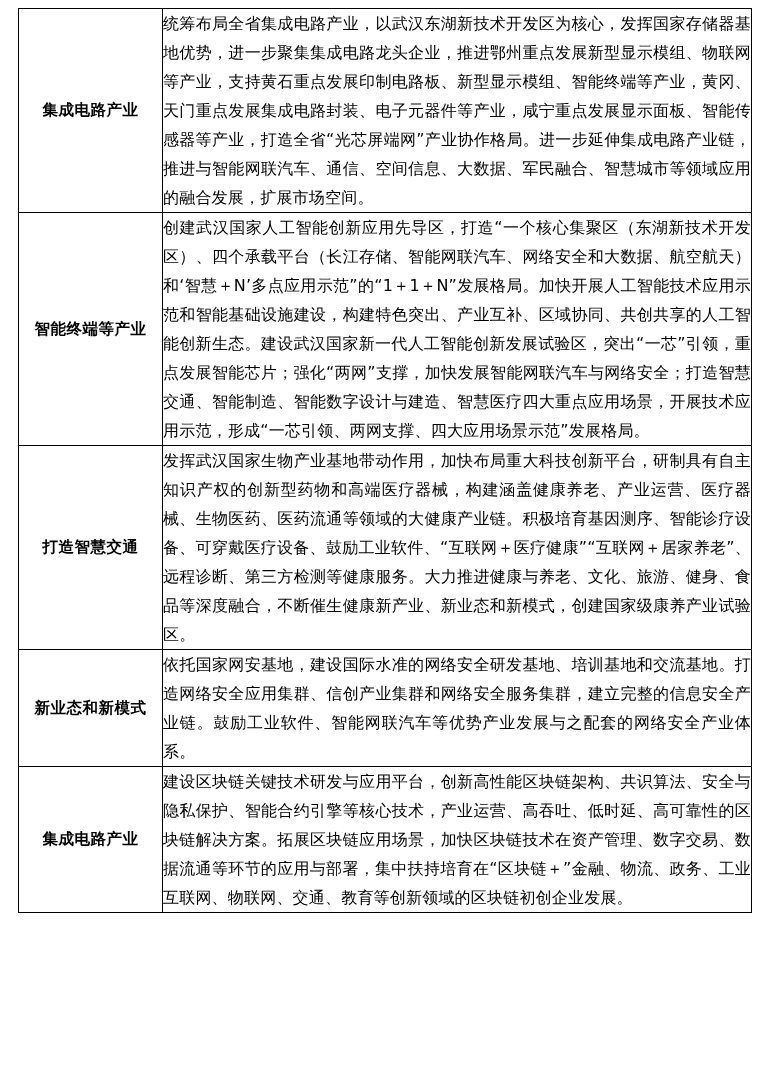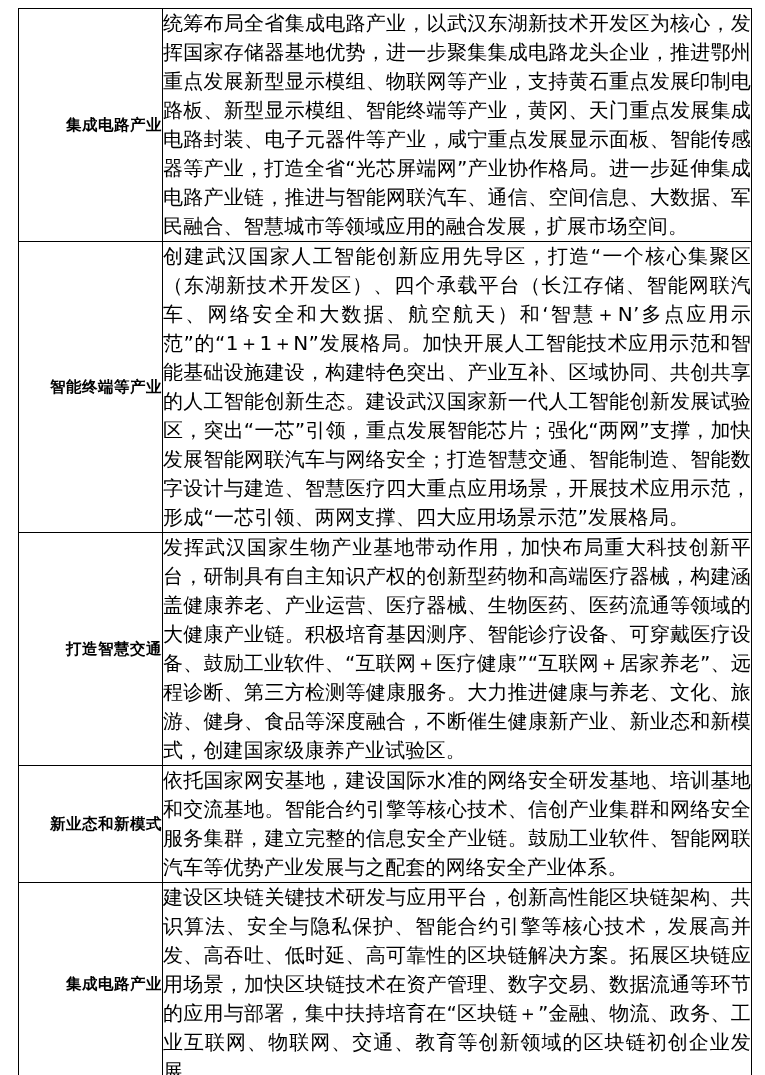--- a/index.html
+++ b/index.html
@@ -25,33 +25,33 @@
     border-collapse: collapse;
     table-layout: fixed;
   }
   table.industry-table td {
     border: 1px solid #000000;
     vertical-align: middle;
     padding: 0;
   }
   td.name-cell {
     width: 143px;
-    text-align: right;
+    text-align: center;
     font-size: 15.5px;
     font-weight: bold;
     letter-spacing: 0.5px;
     font-family: "DejaVu Sans", "Liberation Sans", sans-serif;
     padding: 4px 6px;
   }
   td.desc-cell {
     width: 588px;
     padding: 14px 14px 14px 16px;
   }
   .desc-text {
-    font-size: 20px;
+    font-size: 16px;
     line-height: 29px;
     text-align: justify;
     text-justify: inter-ideograph;
     font-family: "DejaVu Sans", "Liberation Sans", sans-serif;
     letter-spacing: 0.2px;
     white-space: pre-wrap;
   }
 </style>
 </head>
 <body>
@@ -73,24 +73,24 @@
       </tr>
       <tr>
         <td class="name-cell">打造智慧交通</td>
         <td class="desc-cell">
           <div class="desc-text">发挥武汉国家生物产业基地带动作用，加快布局重大科技创新平台，研制具有自主知识产权的创新型药物和高端医疗器械，构建涵盖健康养老、产业运营、医疗器械、生物医药、医药流通等领域的大健康产业链。积极培育基因测序、智能诊疗设备、可穿戴医疗设备、鼓励工业软件、“互联网＋医疗健康”“互联网＋居家养老”、远程诊断、第三方检测等健康服务。大力推进健康与养老、文化、旅游、健身、食品等深度融合，不断催生健康新产业、新业态和新模式，创建国家级康养产业试验区。</div>
         </td>
       </tr>
       <tr>
         <td class="name-cell">新业态和新模式</td>
         <td class="desc-cell">
-          <div class="desc-text">依托国家网安基地，建设国际水准的网络安全研发基地、培训基地和交流基地。智能合约引擎等核心技术、信创产业集群和网络安全服务集群，建立完整的信息安全产业链。鼓励工业软件、智能网联汽车等优势产业发展与之配套的网络安全产业体系。</div>
+          <div class="desc-text">依托国家网安基地，建设国际水准的网络安全研发基地、培训基地和交流基地。打造网络安全应用集群、信创产业集群和网络安全服务集群，建立完整的信息安全产业链。鼓励工业软件、智能网联汽车等优势产业发展与之配套的网络安全产业体系。</div>
         </td>
       </tr>
       <tr>
         <td class="name-cell">集成电路产业</td>
         <td class="desc-cell">
-          <div class="desc-text">建设区块链关键技术研发与应用平台，创新高性能区块链架构、共识算法、安全与隐私保护、智能合约引擎等核心技术，发展高并发、高吞吐、低时延、高可靠性的区块链解决方案。拓展区块链应用场景，加快区块链技术在资产管理、数字交易、数据流通等环节的应用与部署，集中扶持培育在“区块链＋”金融、物流、政务、工业互联网、物联网、交通、教育等创新领域的区块链初创企业发展。</div>
+          <div class="desc-text">建设区块链关键技术研发与应用平台，创新高性能区块链架构、共识算法、安全与隐私保护、智能合约引擎等核心技术，产业运营、高吞吐、低时延、高可靠性的区块链解决方案。拓展区块链应用场景，加快区块链技术在资产管理、数字交易、数据流通等环节的应用与部署，集中扶持培育在“区块链＋”金融、物流、政务、工业互联网、物联网、交通、教育等创新领域的区块链初创企业发展。</div>
         </td>
       </tr>
     </tbody>
   </table>
 </div>
 
 </body></html>

